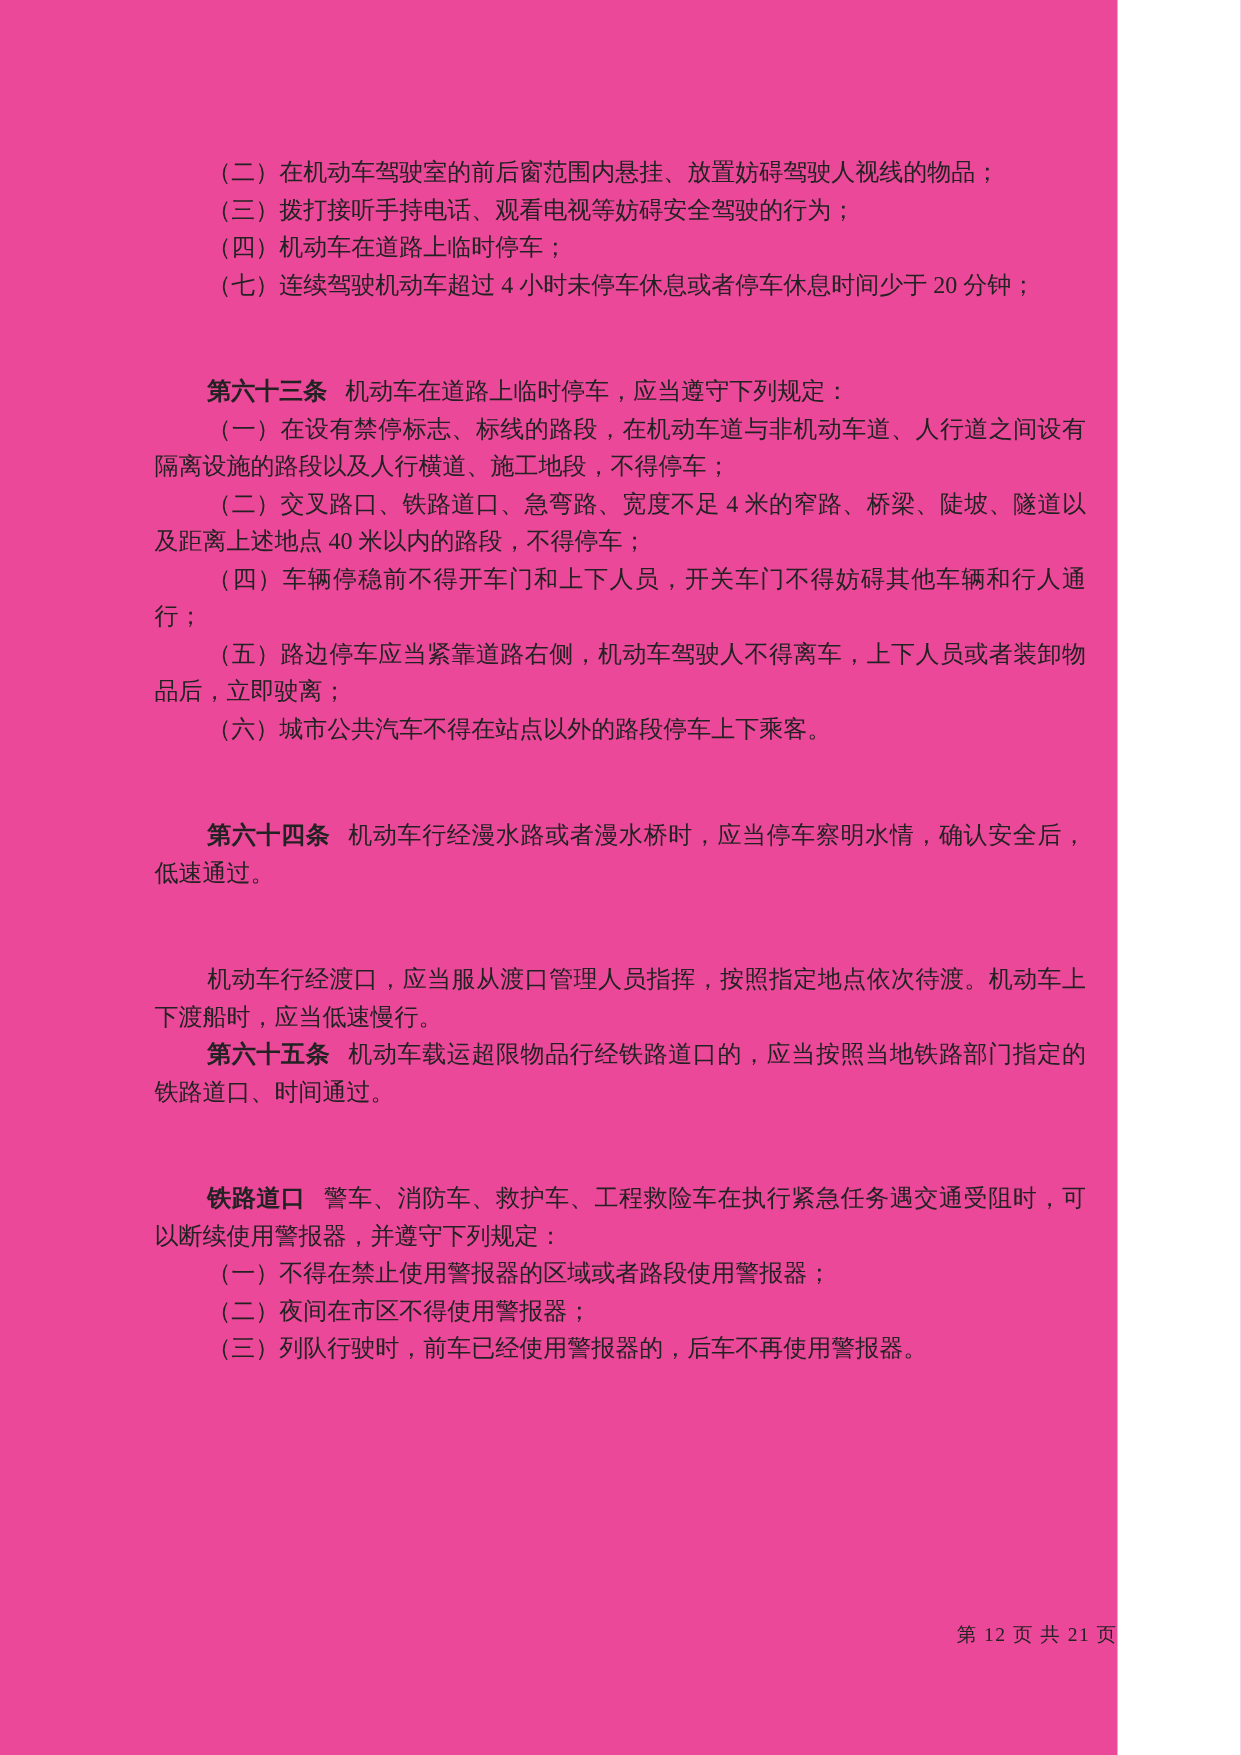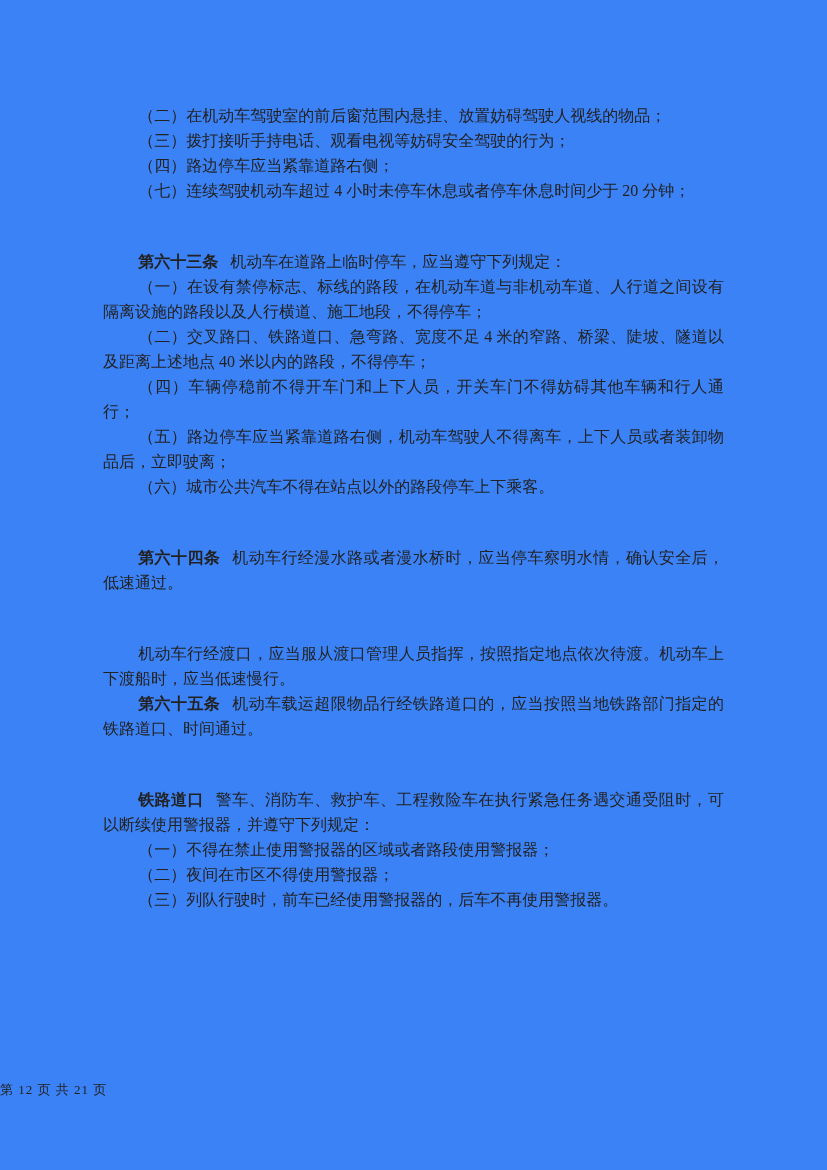--- a/index.html
+++ b/index.html
@@ -2,23 +2,23 @@
 <html><head>
 <meta charset="utf-8">
 <style>
   html, body {
     margin: 0;
     padding: 0;
     background: #ffffff;
   }
   .page {
     position: relative;
-    width: 827px;
+    width: 745px;
     height: 1170px;
-    background: #3b82f6;
+    background: #ec4899;
     overflow: hidden;
     font-family: "Liberation Serif", "DejaVu Serif", serif;
     color: #222222;
   }
   .content {
     position: absolute;
     left: 103px;
     top: 103px;
     width: 621px;
     font-size: 16px;
@@ -39,36 +39,36 @@
   }
   .article-number {
     font-weight: bold;
     margin-right: 12px;
   }
   .footer {
     position: absolute;
     top: 1082px;
     left: 0;
     width: 100%;
-    text-align: left;
+    text-align: right;
     font-size: 13px;
     line-height: 16px;
     color: #222222;
     letter-spacing: 1px;
   }
 </style>
 </head>
 <body>
 
 <div class="page">
   <div class="content">
       <section class="block">
         <p>（二）在机动车驾驶室的前后窗范围内悬挂、放置妨碍驾驶人视线的物品；</p>
         <p>（三）拨打接听手持电话、观看电视等妨碍安全驾驶的行为；</p>
-        <p>（四）路边停车应当紧靠道路右侧；</p>
+        <p>（四）机动车在道路上临时停车；</p>
         <p>（七）连续驾驶机动车超过 4 小时未停车休息或者停车休息时间少于 20 分钟；</p>
       </section>
       <section class="block">
         <p><span class="article-number">第六十三条</span><span>机动车在道路上临时停车，应当遵守下列规定：</span></p>
         <p>（一）在设有禁停标志、标线的路段，在机动车道与非机动车道、人行道之间设有隔离设施的路段以及人行横道、施工地段，不得停车；</p>
         <p>（二）交叉路口、铁路道口、急弯路、宽度不足 4 米的窄路、桥梁、陡坡、隧道以及距离上述地点 40 米以内的路段，不得停车；</p>
         <p>（四）车辆停稳前不得开车门和上下人员，开关车门不得妨碍其他车辆和行人通行；</p>
         <p>（五）路边停车应当紧靠道路右侧，机动车驾驶人不得离车，上下人员或者装卸物品后，立即驶离；</p>
         <p>（六）城市公共汽车不得在站点以外的路段停车上下乘客。</p>
       </section>

